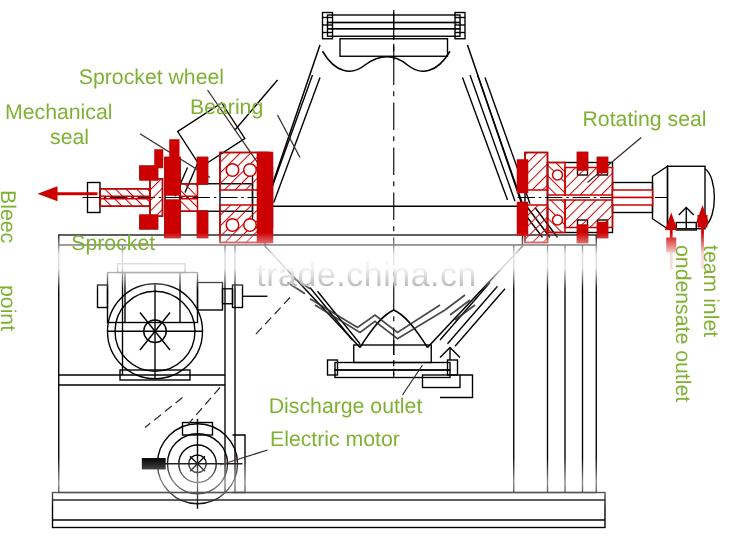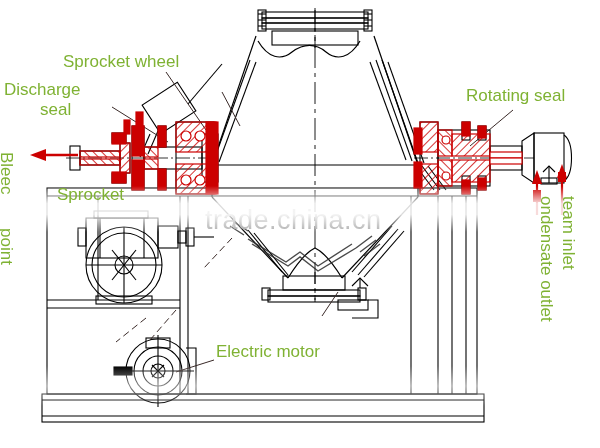--- a/index.html
+++ b/index.html
@@ -312,24 +312,26 @@
       <path d="M244,235 L230,226 M248,231 L234,222"></path>
     </g>
   </svg>
 
   <div class="wm" style="left: 205px; top: 205px;">trade.china.cn</div>
 
   <div class="fade"></div>
   <div class="fade2"></div>
 
   <div class="lbl" style="left:63px;top:52px;">Sprocket wheel</div>
-  <div class="lbl" style="left:4px;top:80px;">Discharge</div>
+  <div class="lbl" style="left:152px;top:76px;">Bearing</div>
+  <div class="lbl" style="left:4px;top:80px;">Mechanical</div>
   <div class="lbl" style="left:40px;top:100px;">seal</div>
   <div class="lbl" style="left:466px;top:86px;">Rotating seal</div>
   <div class="lbl" style="left:57px;top:185px;">Sprocket</div>
+  <div class="lbl" style="left:215px;top:315px;">Discharge outlet</div>
   <div class="lbl" style="left:216px;top:342px;">Electric motor</div>
 
   <div class="vlbl" style="left:16px;top:152px;transform:rotate(90deg);">Bleec</div>
   <div class="vlbl" style="left:16px;top:228px;transform:rotate(90deg);">point</div>
 
   <div class="vlbl" style="left:578px;top:196px;transform:rotate(90deg);">team inlet</div>
   <div class="vlbl" style="left:556px;top:196px;transform:rotate(90deg);">ondensate outlet</div>
 
 </div>
 

